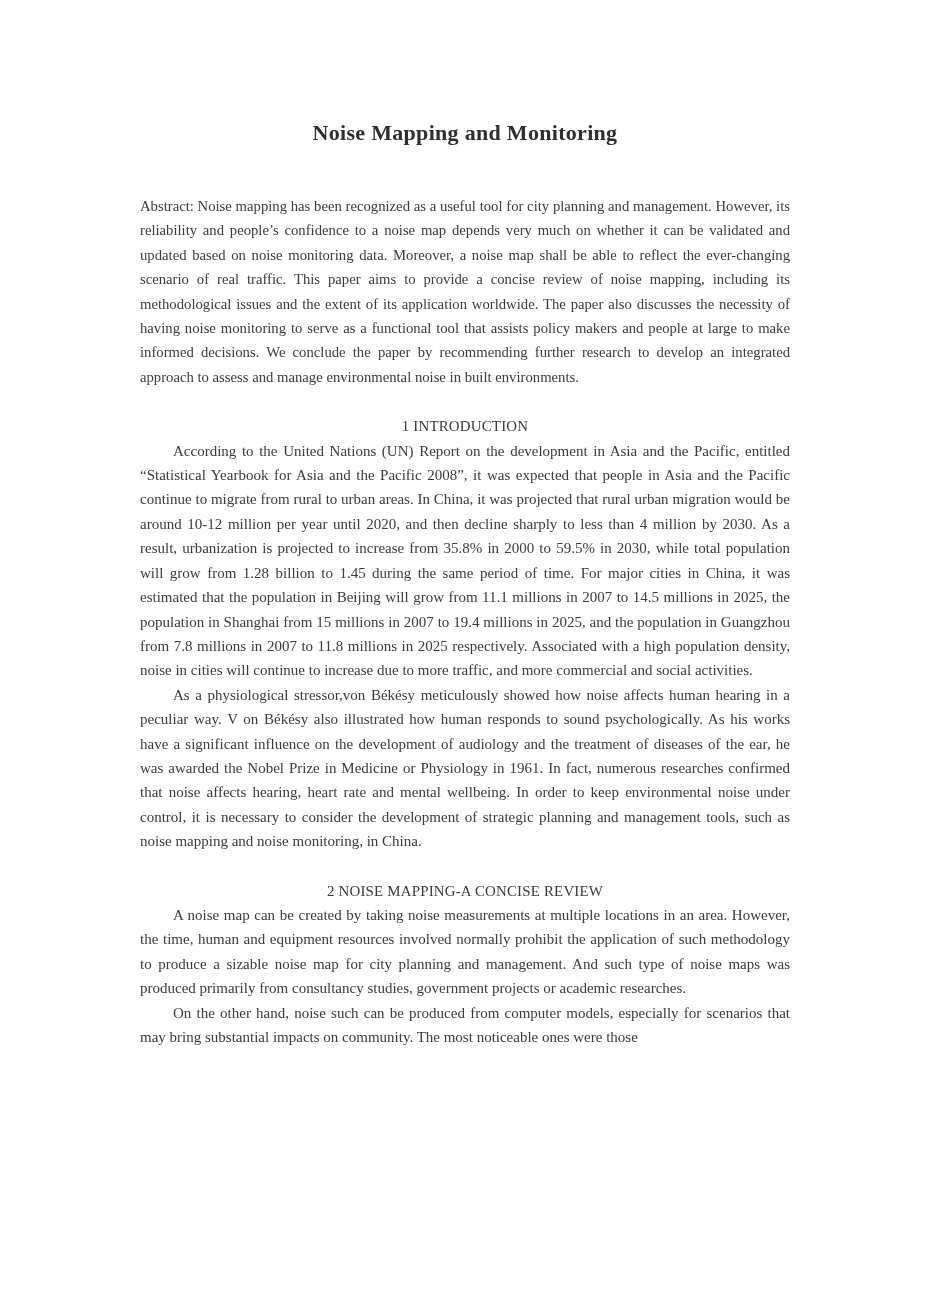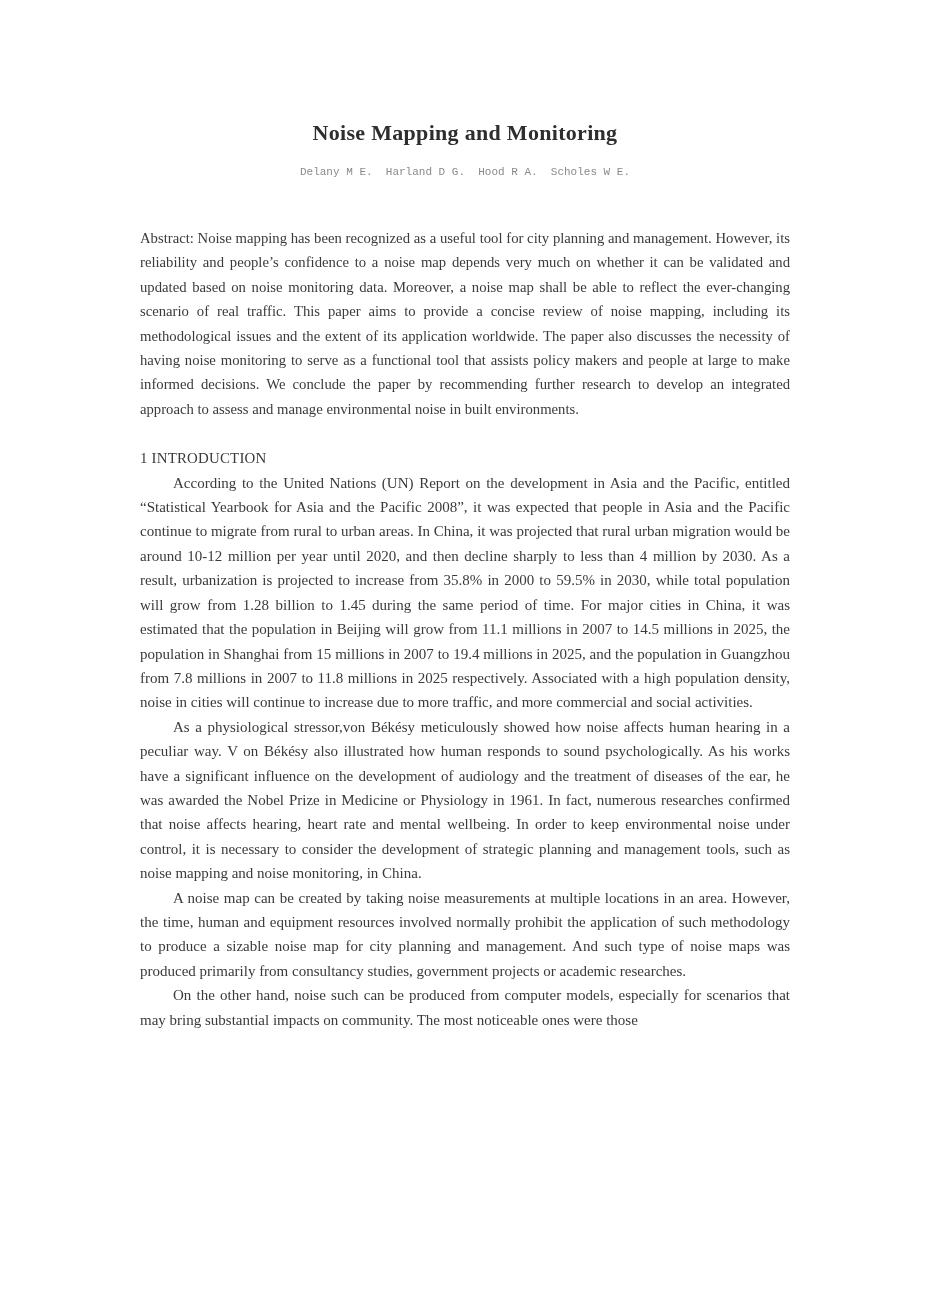--- a/index.html
+++ b/index.html
@@ -45,46 +45,47 @@
     font-size: 14.7px;
     line-height: 24.4px;
     text-align: justify;
   }
   .section-heading {
     margin: 25px 0 0 0;
     font-size: 14.9px;
     line-height: 24.4px;
     font-weight: normal;
     letter-spacing: 0.2px;
+    text-align: center;
   }
   .para {
     margin: 0;
     font-size: 15px;
     line-height: 24.4px;
     text-align: justify;
     text-indent: 33px;
   }
 </style>
 </head>
 <body>
 
 <div class="page">
   <div class="content">
 
     <h1 class="paper-title">Noise Mapping and Monitoring</h1>
 
-    <div class="paper-authors">Delany M E.  Harland D G.  Hood R A.  Scholes W E.</div>
 
     <p class="abstract">Abstract: Noise mapping has been recognized as a useful tool for city planning and management. However, its reliability and people’s confidence to a noise map depends very much on whether it can be validated and updated based on noise monitoring data. Moreover, a noise map shall be able to reflect the ever-changing scenario of real traffic. This paper aims to provide a concise review of noise mapping, including its methodological issues and the extent of its application worldwide. The paper also discusses the necessity of having noise monitoring to serve as a functional tool that assists policy makers and people at large to make informed decisions. We conclude the paper by recommending further research to develop an integrated approach to assess and manage environmental noise in built environments.</p>
 
     <h2 class="section-heading">1 INTRODUCTION</h2>
 
     <p class="para">According to the United Nations (UN) Report on the development in Asia and the Pacific, entitled “Statistical Yearbook for Asia and the Pacific 2008”, it was expected that people in Asia and the Pacific continue to migrate from rural to urban areas. In China, it was projected that rural urban migration would be around 10-12 million per year until 2020, and then decline sharply to less than 4 million by 2030. As a result, urbanization is projected to increase from 35.8% in 2000 to 59.5% in 2030, while total population will grow from 1.28 billion to 1.45 during the same period of time. For major cities in China, it was estimated that the population in Beijing will grow from 11.1 millions in 2007 to 14.5 millions in 2025, the population in Shanghai from 15 millions in 2007 to 19.4 millions in 2025, and the population in Guangzhou from 7.8 millions in 2007 to 11.8 millions in 2025 respectively. Associated with a high population density, noise in cities will continue to increase due to more traffic, and more commercial and social activities.</p>
 
     <p class="para">As a physiological stressor,von Békésy meticulously showed how noise affects human hearing in a peculiar way. V on Békésy also illustrated how human responds to sound psychologically. As his works have a significant influence on the development of audiology and the treatment of diseases of the ear, he was awarded the Nobel Prize in Medicine or Physiology in 1961. In fact, numerous researches confirmed that noise affects hearing, heart rate and mental wellbeing. In order to keep environmental noise under control, it is necessary to consider the development of strategic planning and management tools, such as noise mapping and noise monitoring, in China.</p>
 
+    <h2 class="section-heading">2 NOISE MAPPING-A CONCISE REVIEW</h2>
 
     <p class="para">A noise map can be created by taking noise measurements at multiple locations in an area. However, the time, human and equipment resources involved normally prohibit the application of such methodology to produce a sizable noise map for city planning and management. And such type of noise maps was produced primarily from consultancy studies, government projects or academic researches.</p>
 
     <p class="para">On the other hand, noise such can be produced from computer models, especially for scenarios that may bring substantial impacts on community. The most noticeable ones were those</p>
 
   </div>
 </div>
 
 </body></html>

